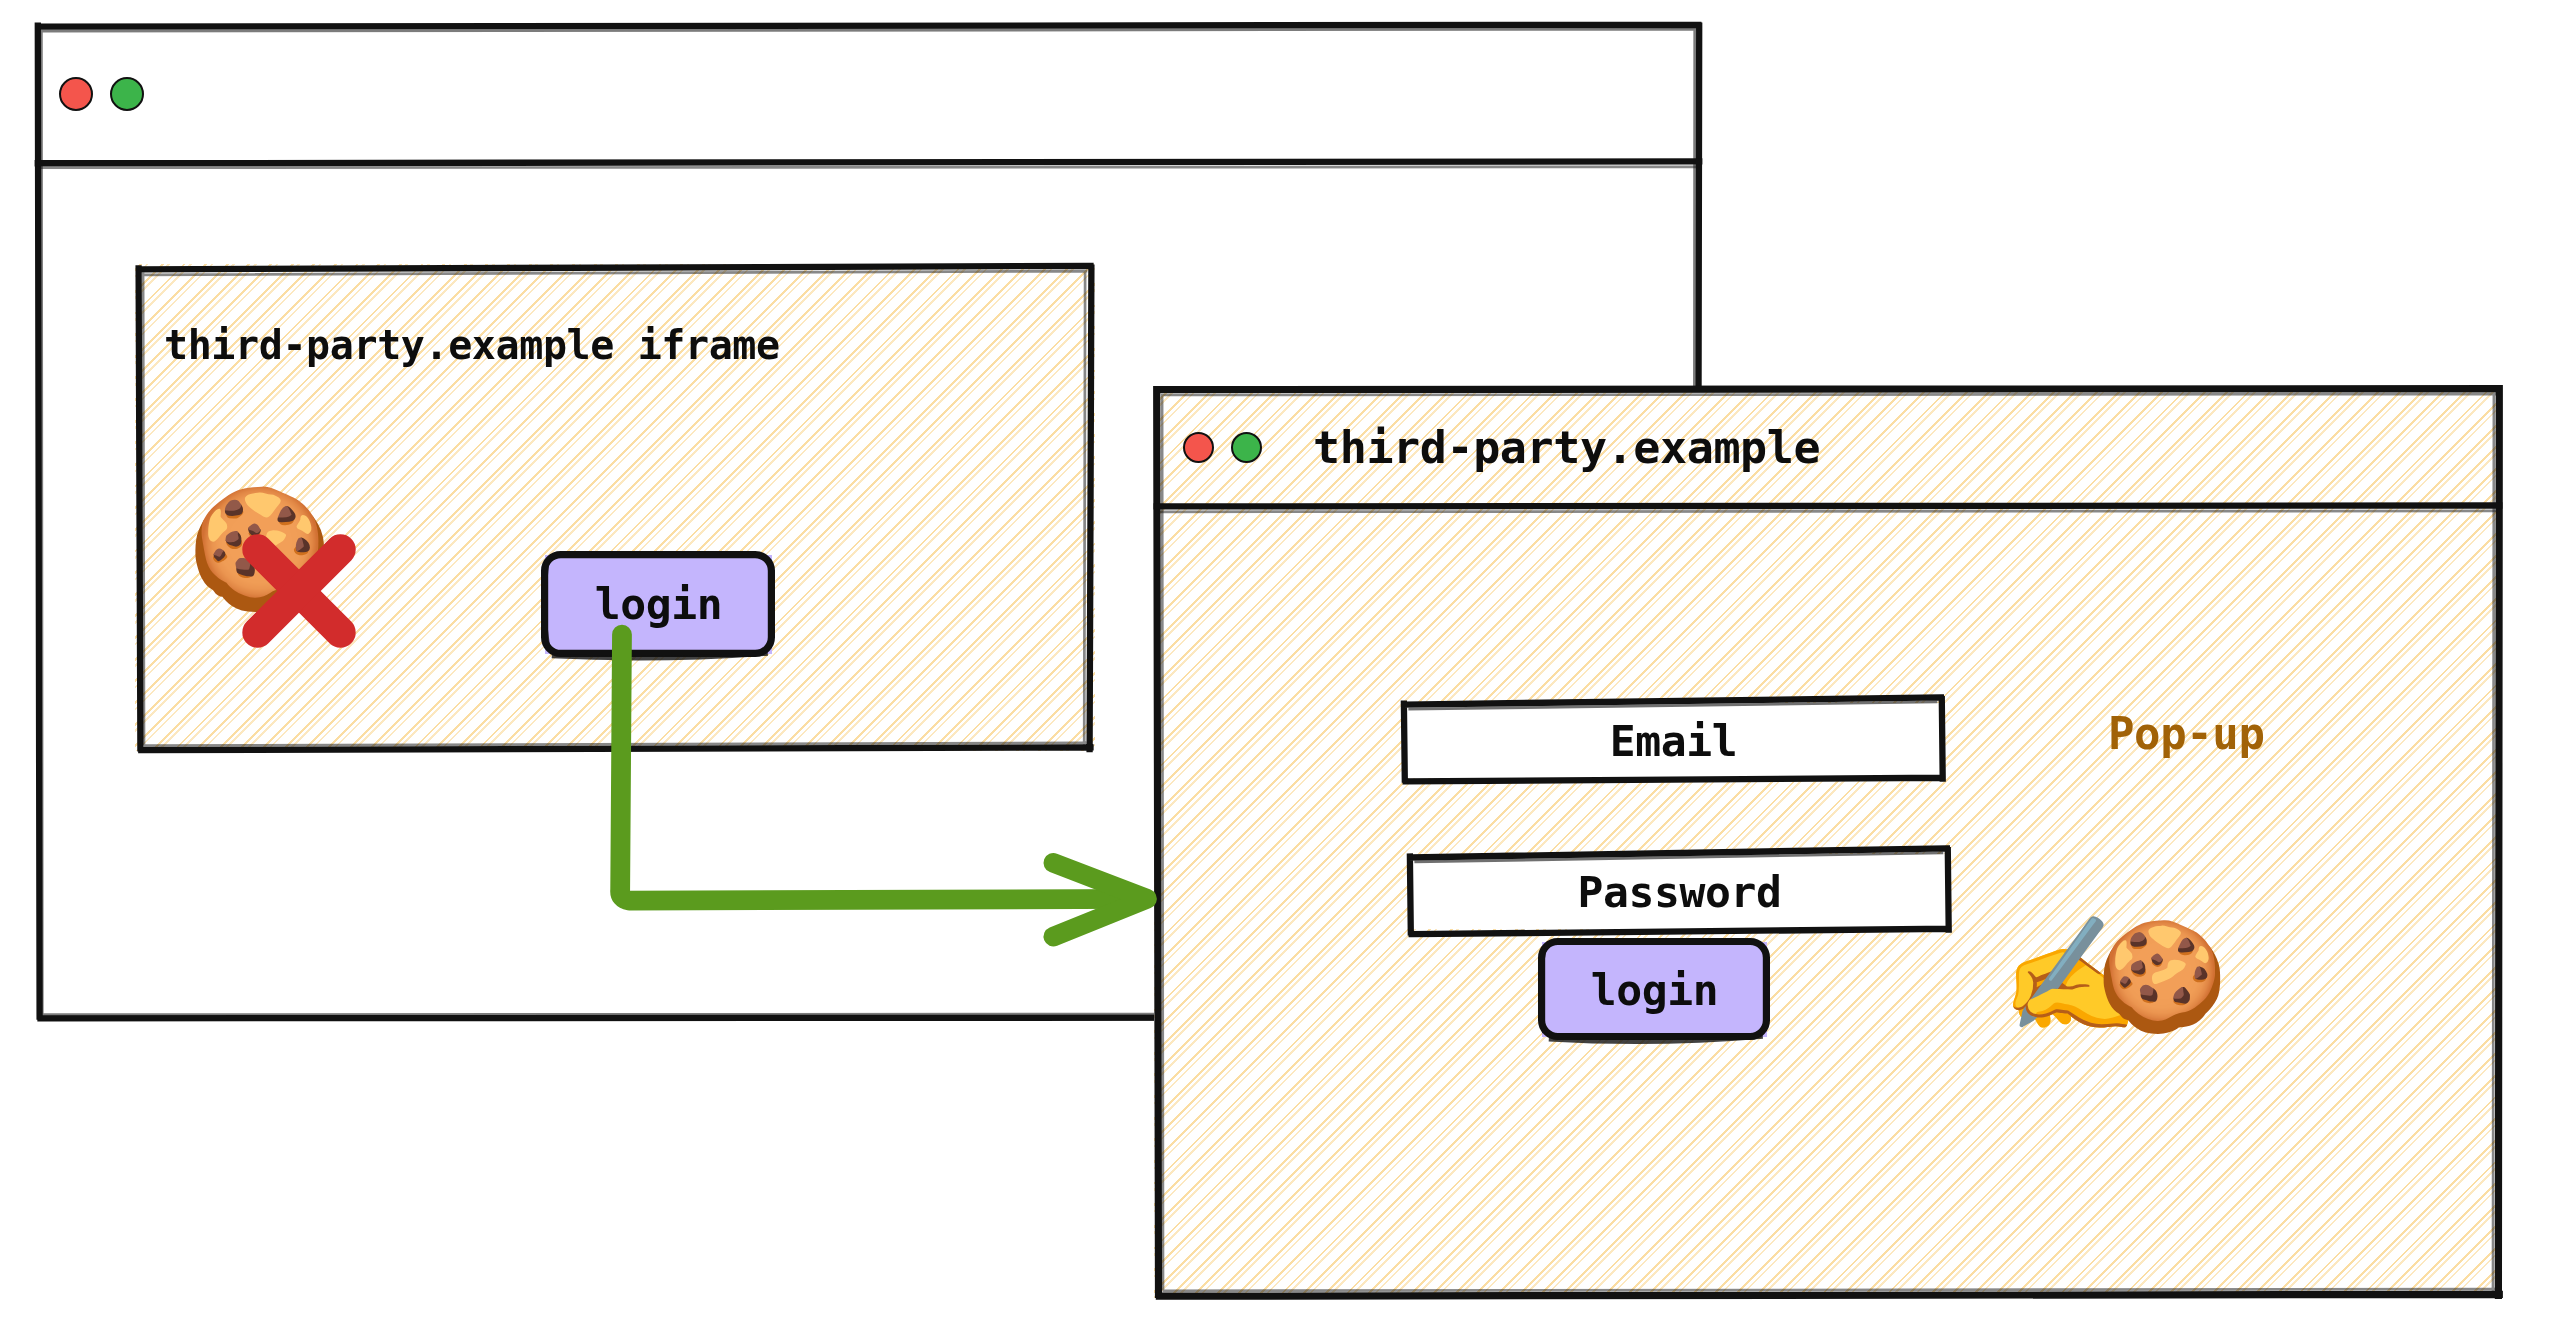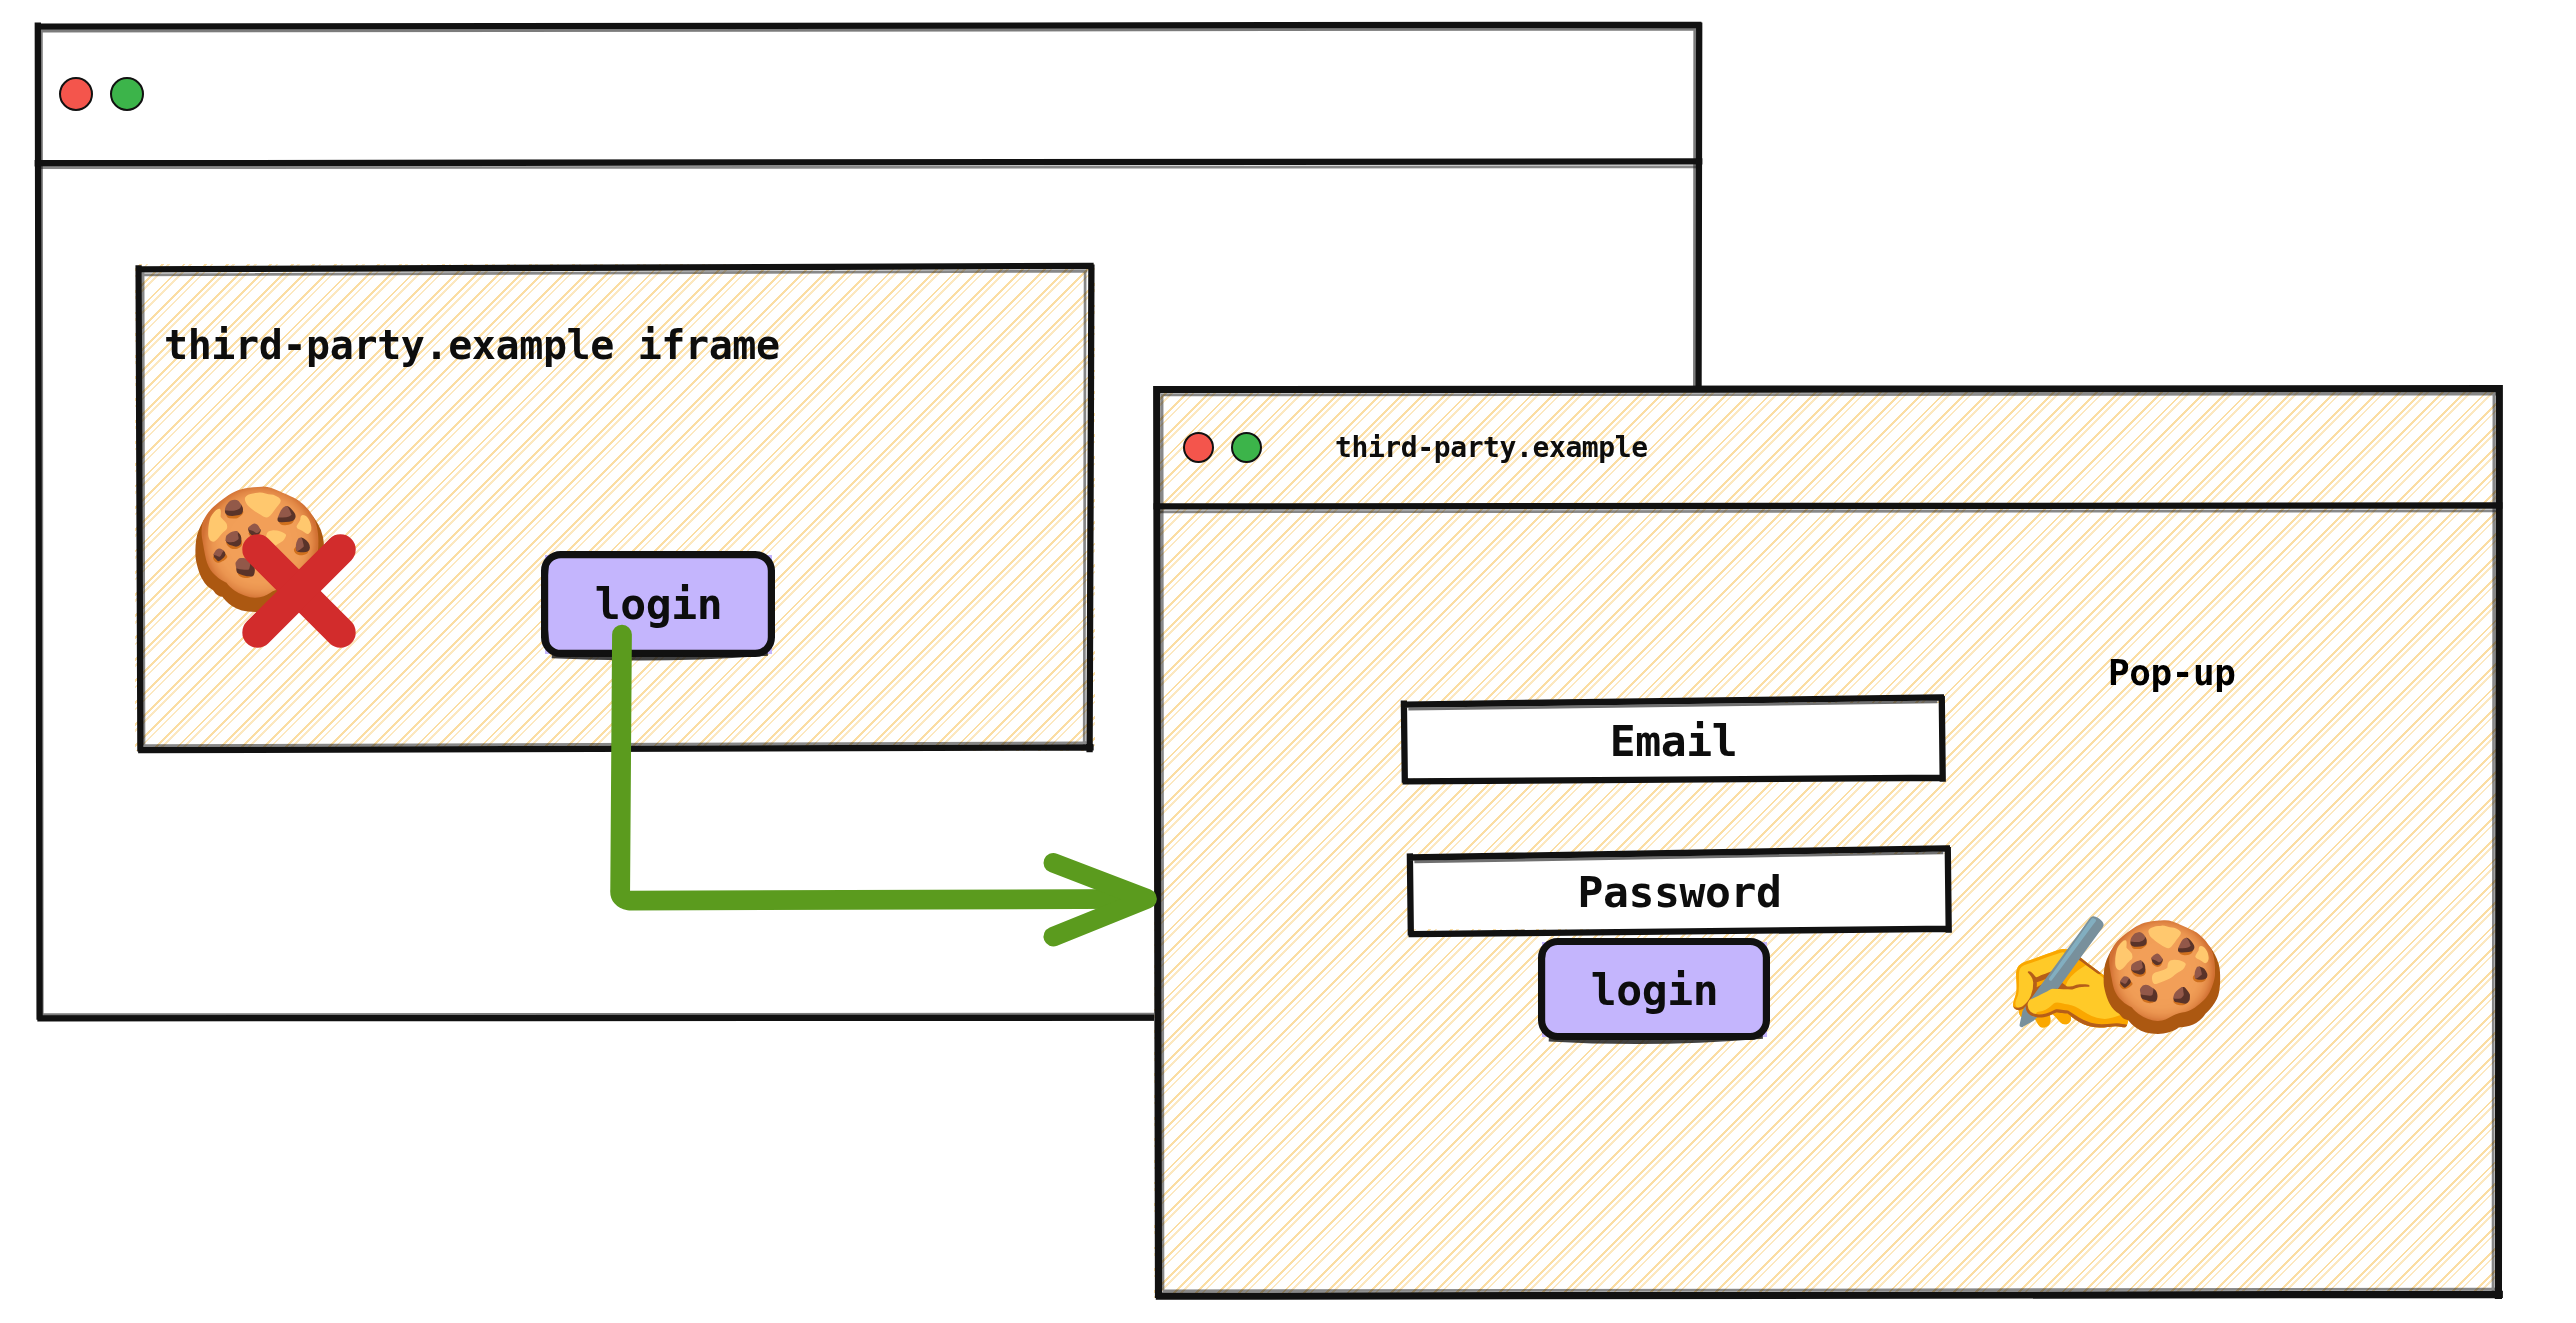--- a/index.html
+++ b/index.html
@@ -89,21 +89,21 @@
   .win-popup  .dots-wrap { margin-left: 29px; }
 
   .win-title {
     font-size: 40px;
     font-weight: 700;
     color: #0d0d0d;
     letter-spacing: -0.4px;
     white-space: nowrap;
   }
   .win-opener .win-title { margin-left: 61px; font-size: 40px; }
-  .win-popup  .win-title { margin-left: 73px; font-size: 28px; }
+  .win-popup  .win-title { margin-left: 51px; font-size: 45px; }
 
   
   .iframe-box {
     position: absolute;
     left: 99px;
     top: 241px;
     width: 960px;
     height: 487px;
   }
   .iframe-title {
@@ -189,24 +189,24 @@
     width: calc(100% + 21.6px);
     height: calc(100% + 21.6px);
     overflow: visible;
     pointer-events: none;
   }
 
   
   .popup-label {
     position: absolute;
     left: 2108px;
-    top: 652px;
-    font-size: 36px;
-    font-weight: 700;
-    color: #000000;
+    top: 708px;
+    font-size: 44px;
+    font-weight: 700;
+    color: #a16207;
     letter-spacing: -0.4px;
     white-space: nowrap;
   }
 
   
   .arrow-layer {
     position: absolute;
     left: 0; top: 0;
     width: 2576px;
     height: 1324px;

